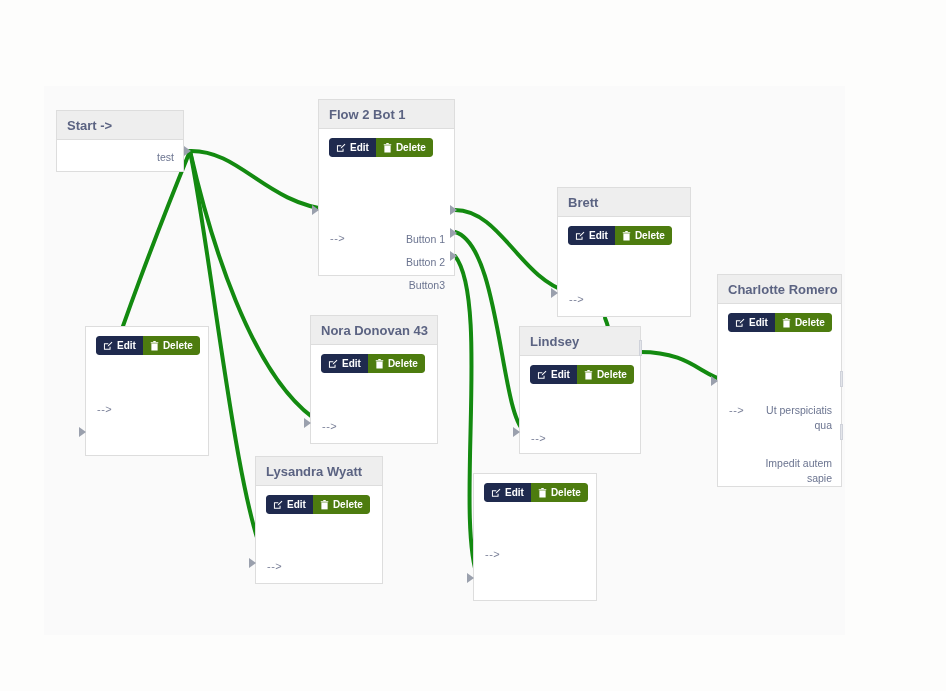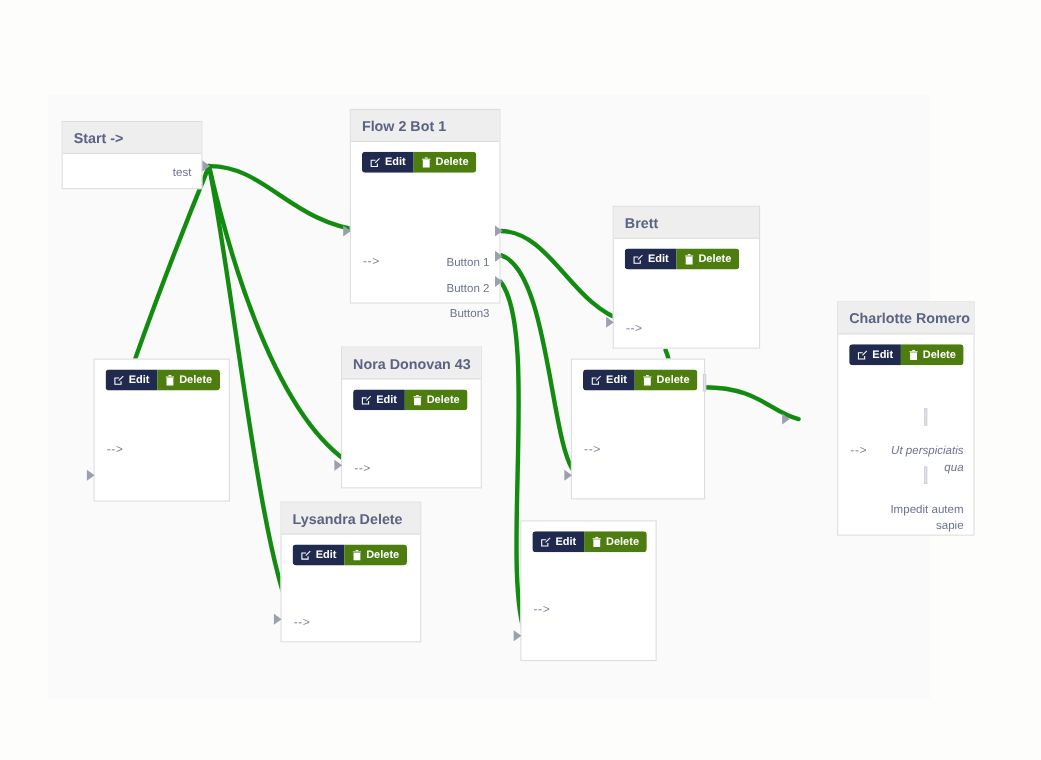--- a/index.html
+++ b/index.html
@@ -276,21 +276,21 @@
           </svg>
           <span>Delete</span>
         </div>
       </div>
       <div class="port-in-label" style="top:75px;">--&gt;</div>
     </div>
   </div>
   <div class="nub nub-in" style="left:304px; top:418px;"></div>
 
   <div class="node" style="left:255px; top:456px; width:128px; height:128px;">
-    <div class="node-header">Lysandra Delete</div>
+    <div class="node-header">Lysandra Wyatt</div>
     <div class="node-body" style="height:98px;">
       <div class="btn-group">
         <div class="btn btn-edit">
           <svg width="10" height="10" viewBox="0 0 16 16">
             <path d="M1.5 3.5h7v1.6H3.1v7.4h7.4V9h1.6v5H1.5z" fill="#ffffff"></path>
             <path d="M13.9 1.1 15 2.2 9.2 8l-1.7.6.6-1.7z" fill="#ffffff"></path>
           </svg>
           <span>Edit</span>
         </div>
         <div class="btn btn-delete">
@@ -326,20 +326,21 @@
           </svg>
           <span>Delete</span>
         </div>
       </div>
       <div class="port-in-label" style="top:76px;">--&gt;</div>
     </div>
   </div>
   <div class="nub nub-in" style="left:551px; top:288px;"></div>
 
   <div class="node" style="left:519px; top:326px; width:122px; height:128px;">
+    <div class="node-header">Lindsey</div>
     <div class="node-body" style="height:98px;">
       <div class="btn-group">
         <div class="btn btn-edit">
           <svg width="10" height="10" viewBox="0 0 16 16">
             <path d="M1.5 3.5h7v1.6H3.1v7.4h7.4V9h1.6v5H1.5z" fill="#ffffff"></path>
             <path d="M13.9 1.1 15 2.2 9.2 8l-1.7.6.6-1.7z" fill="#ffffff"></path>
           </svg>
           <span>Edit</span>
         </div>
         <div class="btn btn-delete">
@@ -374,42 +375,42 @@
             <path d="M5 0h4v1.6H5z" fill="#ffffff"></path>
           </svg>
           <span>Delete</span>
         </div>
       </div>
       <div class="port-in-label" style="top:74px;">--&gt;</div>
     </div>
   </div>
   <div class="nub nub-in" style="left:467px; top:573px;"></div>
 
-  <div class="node" style="left:717px; top:274px; width:125px; height:213px;margin-left:44px;">
+  <div class="node" style="left:717px; top:274px; width:125px; height:213px;">
     <div class="node-header">Charlotte Romero</div>
     <div class="node-body" style="height:183px;">
       <div class="btn-group">
         <div class="btn btn-edit">
           <svg width="10" height="10" viewBox="0 0 16 16">
             <path d="M1.5 3.5h7v1.6H3.1v7.4h7.4V9h1.6v5H1.5z" fill="#ffffff"></path>
             <path d="M13.9 1.1 15 2.2 9.2 8l-1.7.6.6-1.7z" fill="#ffffff"></path>
           </svg>
           <span>Edit</span>
         </div>
         <div class="btn btn-delete">
           <svg width="9" height="10" viewBox="0 0 14 16">
             <path d="M2 4h10v11H2z" fill="#ffffff"></path>
             <path d="M1 2h12v1.4H1z" fill="#ffffff"></path>
             <path d="M5 0h4v1.6H5z" fill="#ffffff"></path>
           </svg>
           <span>Delete</span>
         </div>
       </div>
       <div class="port-in-label" style="top:100px;">--&gt;</div>
-      <div class="port-out-block" style="top:99px;font-style:italic;">Ut perspiciatis qua</div>
+      <div class="port-out-block" style="top:99px;">Ut perspiciatis qua</div>
       <div class="port-out-block" style="top:152px;">Impedit autem sapie</div>
     </div>
   </div>
   <div class="nub nub-in" style="left:711px; top:376px;"></div>
   <div class="port-tab" style="left:840px; top:371px;"></div>
   <div class="port-tab" style="left:840px; top:424px;"></div>
 
 </div>
 
 </body></html>

